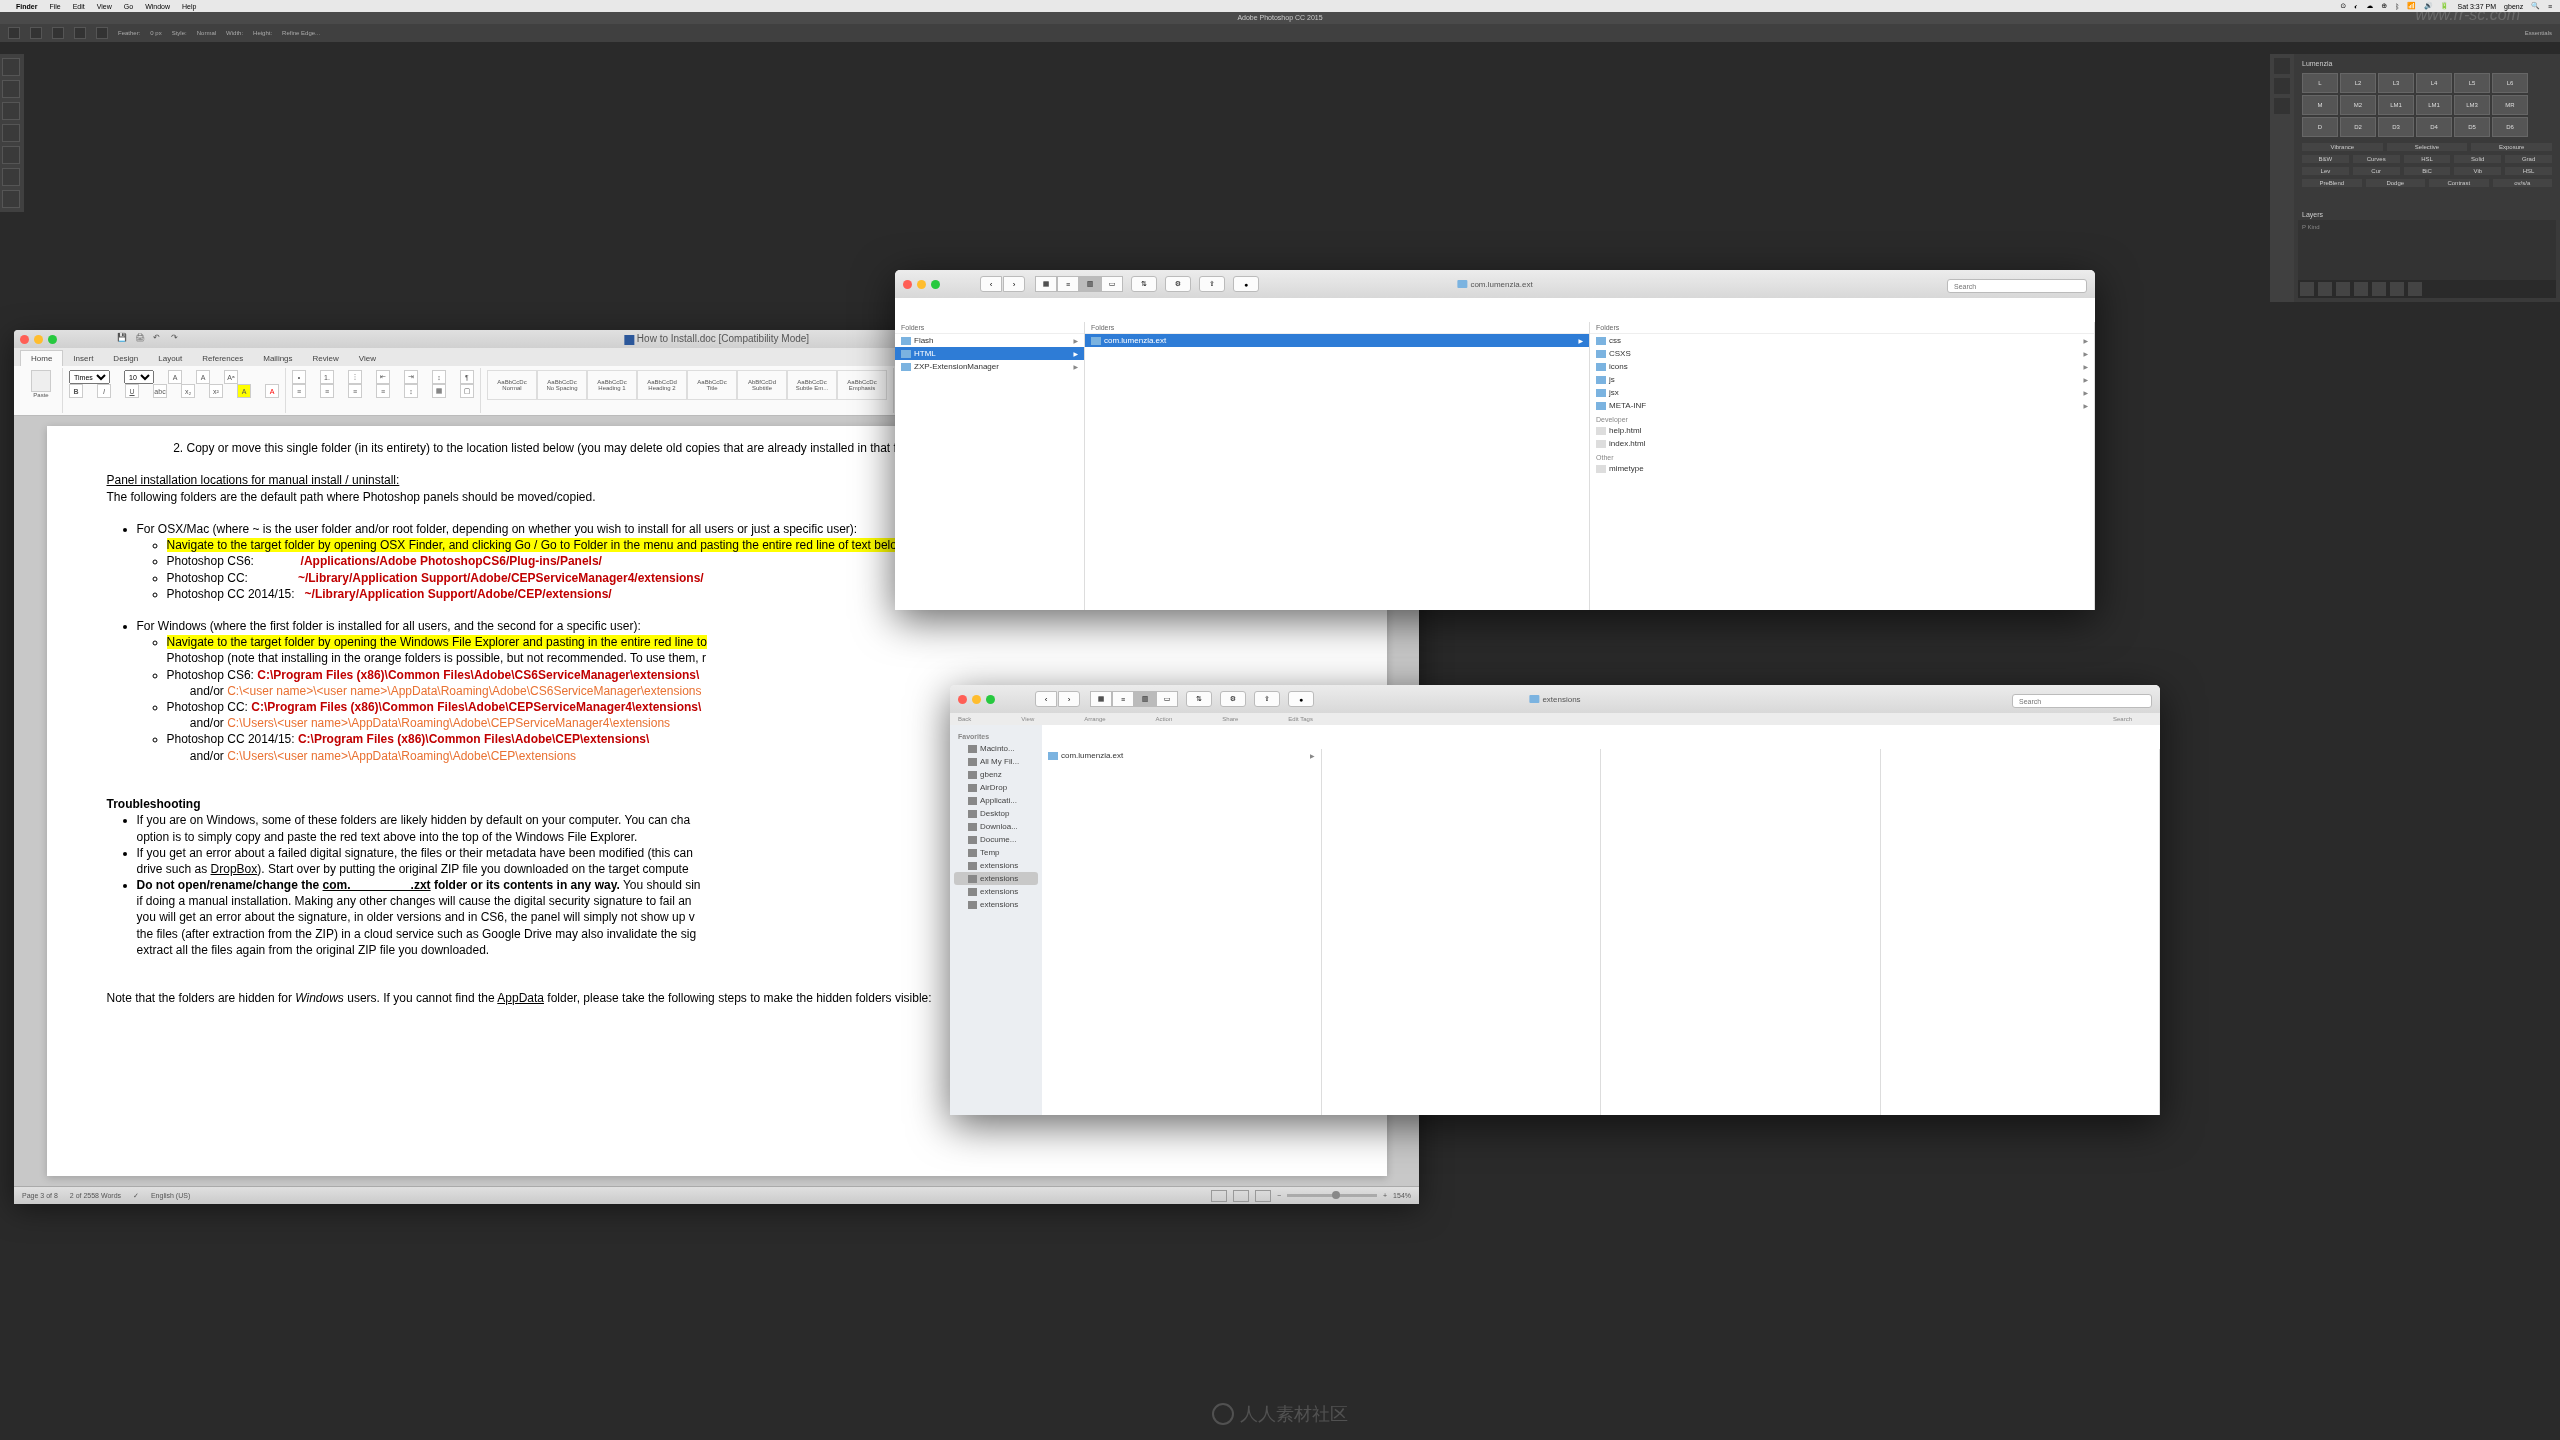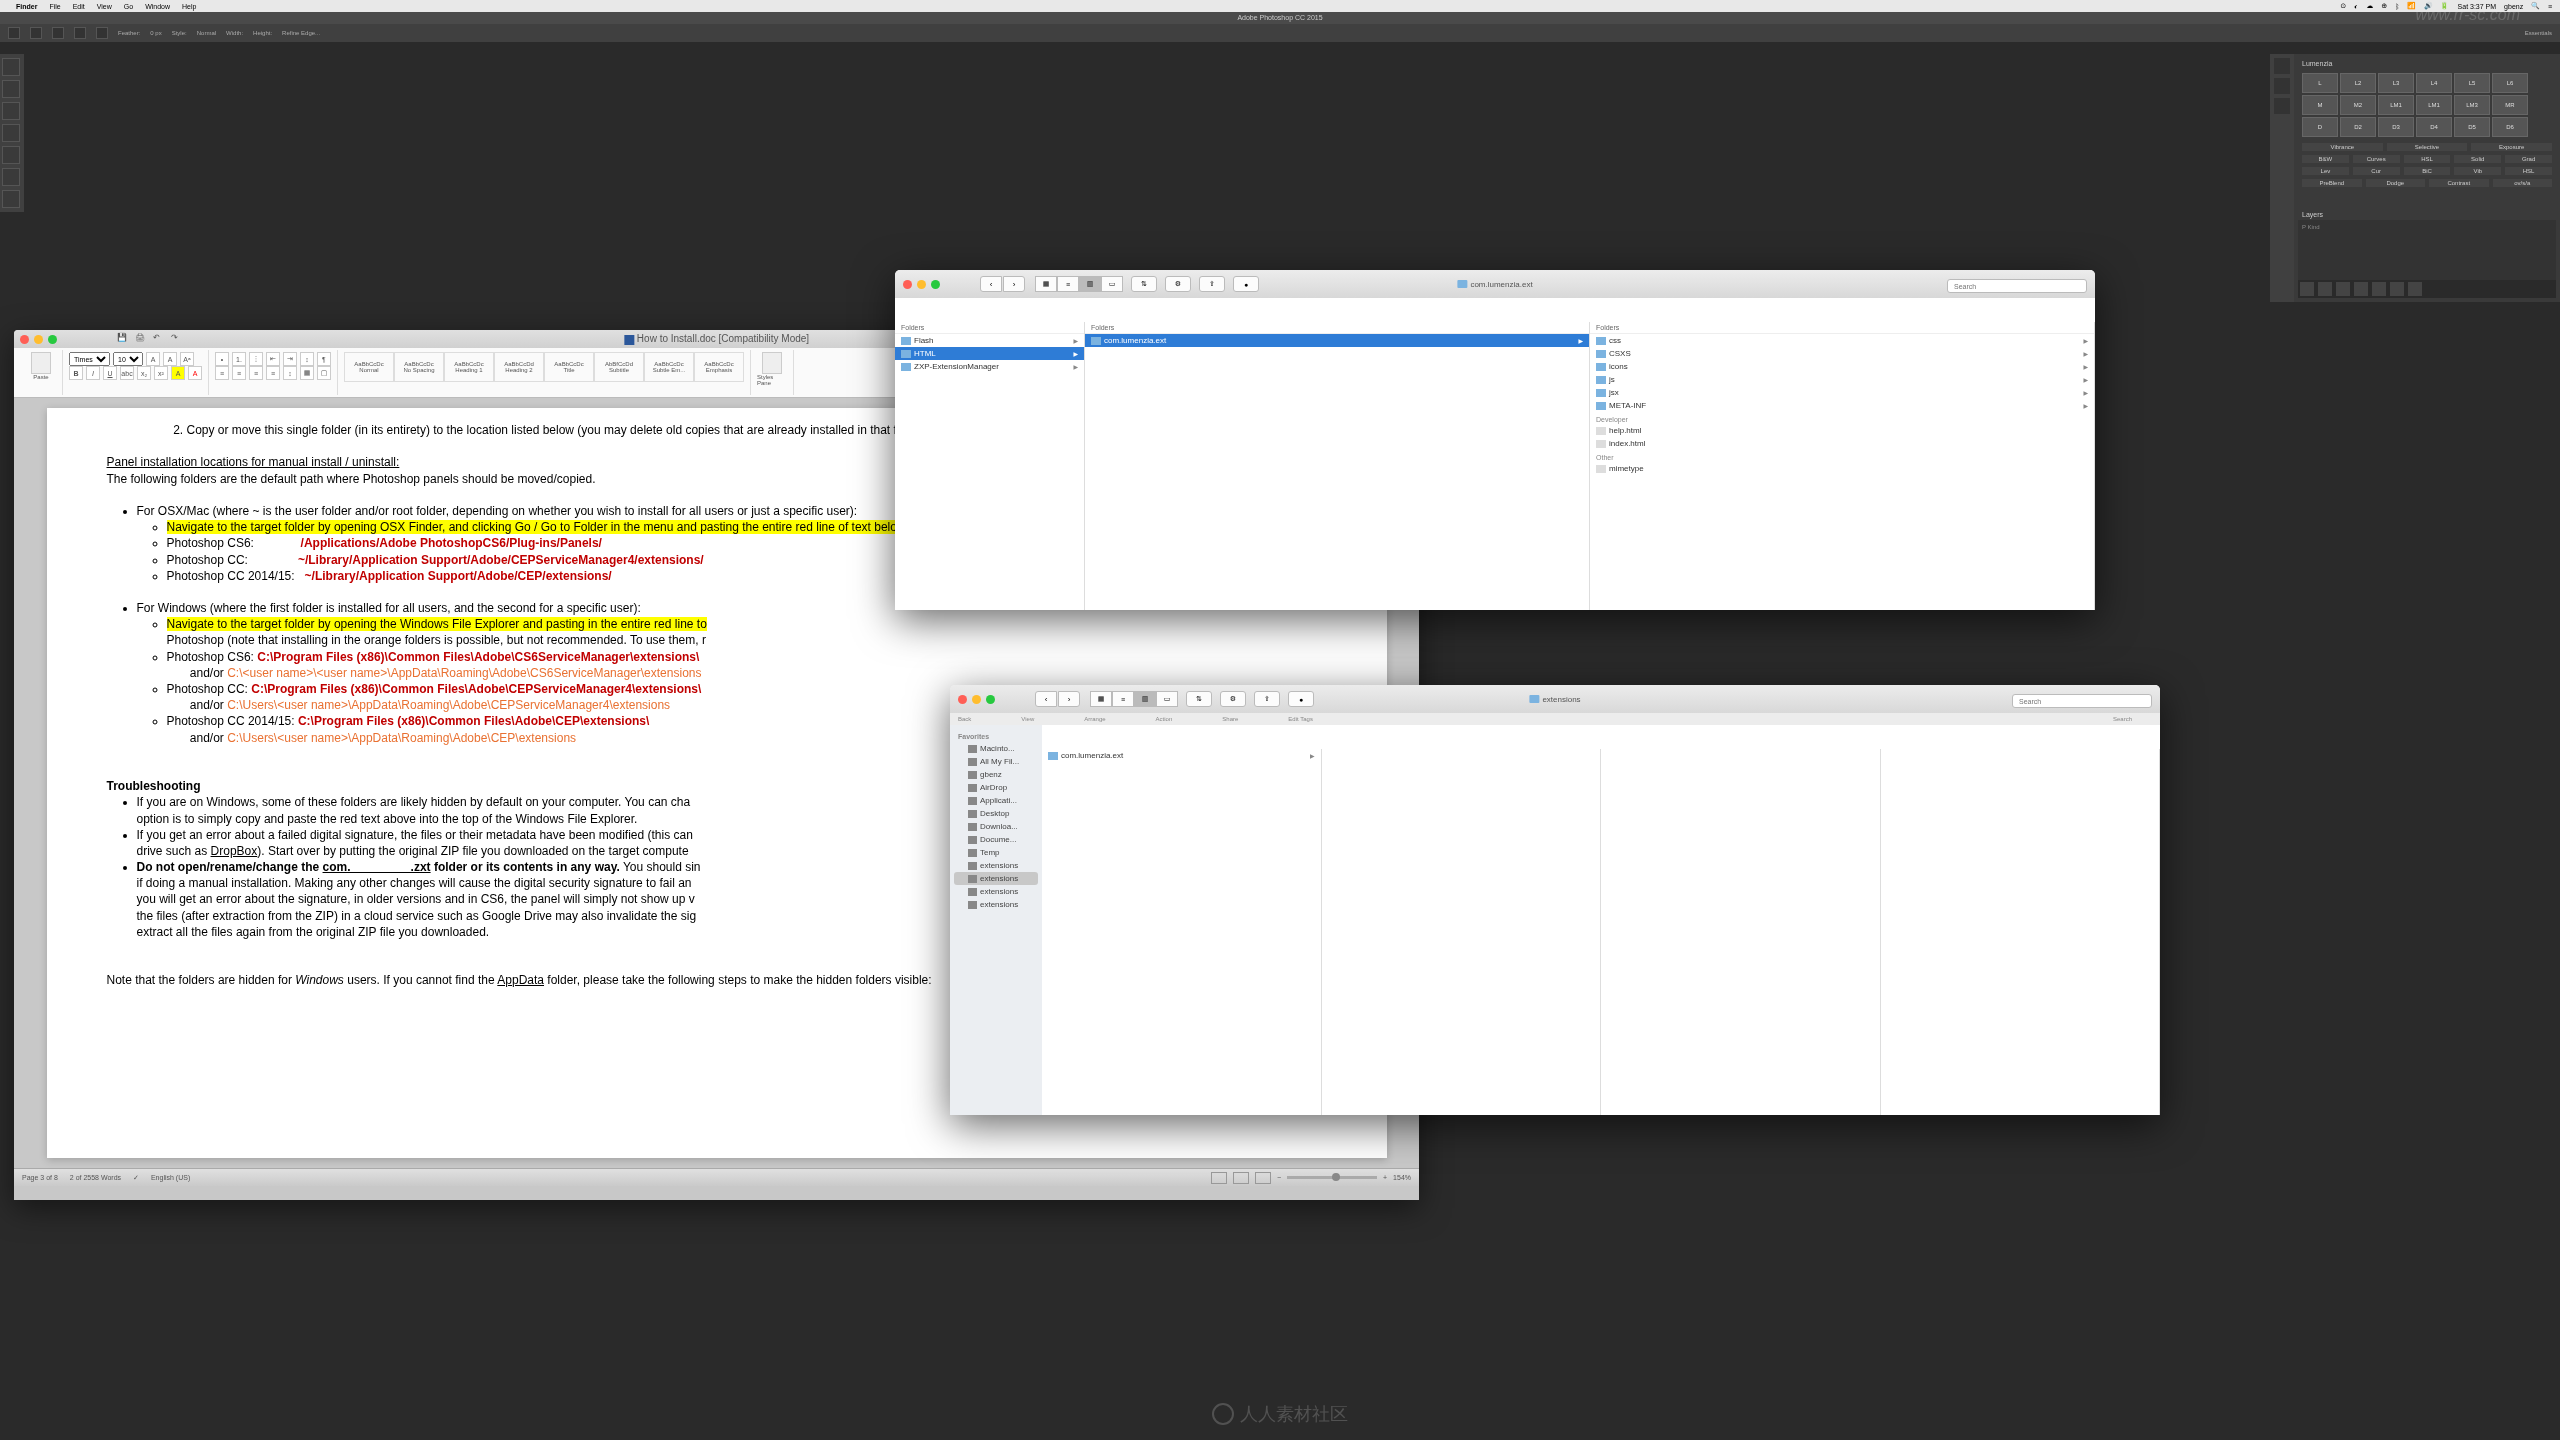--- a/index.html
+++ b/index.html
@@ -52,21 +52,21 @@
 .qat .qb{width:12px;height:12px;font-size:8px;color:#555;}
 .word-search{position:absolute;right:30px;display:flex;align-items:center;font-size:7px;color:#888;}
 .word-search input{width:120px;height:12px;font-size:7px;border:1px solid #bbb;border-radius:6px;padding:0 4px;}
 .share{position:absolute;right:4px;width:18px;height:14px;background:#2b8cc4;border-radius:2px;}
 
 .ribbon-tabs{height:18px;background:#e8e8e8;display:flex;align-items:flex-end;padding:0 6px;font-size:8px;}
 .ribbon-tabs .tab{padding:3px 10px;color:#444;}
 .ribbon-tabs .tab.active{background:#fafafa;border:1px solid #ccc;border-bottom:none;}
 .ribbon{height:50px;background:#fafafa;border-bottom:1px solid #bbb;display:flex;padding:2px 6px;font-size:7px;color:#555;}
 .ribbon .grp{border-right:1px solid #ddd;padding:2px 6px;display:flex;flex-direction:column;}
-.ribbon .grp .row{display:flex;gap:3px;align-items:flex-start;}
+.ribbon .grp .row{display:flex;gap:14px;align-items:flex-start;}
 .ribbon .btns{display:flex;gap:2px;}
 .ribbon .fbtn{width:14px;height:14px;border:1px solid #ccc;background:#fff;font-size:7px;display:flex;align-items:center;justify-content:center;}
 .ribbon select{font-size:7px;height:14px;}
 .ribbon .style-box{width:50px;height:30px;border:1px solid #ddd;font-size:6px;display:flex;flex-direction:column;align-items:center;justify-content:center;}
 .ribbon .paste{width:30px;height:36px;display:flex;flex-direction:column;align-items:center;font-size:6px;}
 .ribbon .paste .pi{width:20px;height:22px;background:#eee;border:1px solid #ccc;}
 
 .word-doc{background:#c8c8c8;height:770px;overflow:hidden;display:flex;justify-content:center;padding:10px 0;}
 .page{width:1340px;background:#fff;box-shadow:0 2px 8px rgba(0,0,0,.2);padding:14px 60px;font-family:'Times New Roman',serif;font-size:12px;color:#000;line-height:1.35;}
 .page ol{margin-left:80px;}
@@ -272,20 +272,30 @@
       <span class="qb">🖨</span>
       <span class="qb">↶</span>
       <span class="qb">↷</span>
     </div>
     <div class="word-title"><span class="wi"></span><span>How to Install.doc [Compatibility Mode]</span></div>
     <div class="word-search">
         <span>🔍</span>
         <input placeholder="Search in Document" style="">
       </div>
     <div class="share"></div>
+  </div>
+  <div class="ribbon-tabs">
+    <div class="tab active">Home</div>
+    <div class="tab">Insert</div>
+    <div class="tab">Design</div>
+    <div class="tab">Layout</div>
+    <div class="tab">References</div>
+    <div class="tab">Mailings</div>
+    <div class="tab">Review</div>
+    <div class="tab">View</div>
   </div>
   <div class="ribbon">
     <div class="grp">
       <div class="paste">
           <div class="pi"></div>
           <span>Paste</span>
         </div>
     </div>
     <div class="grp">
       <div class="row">

